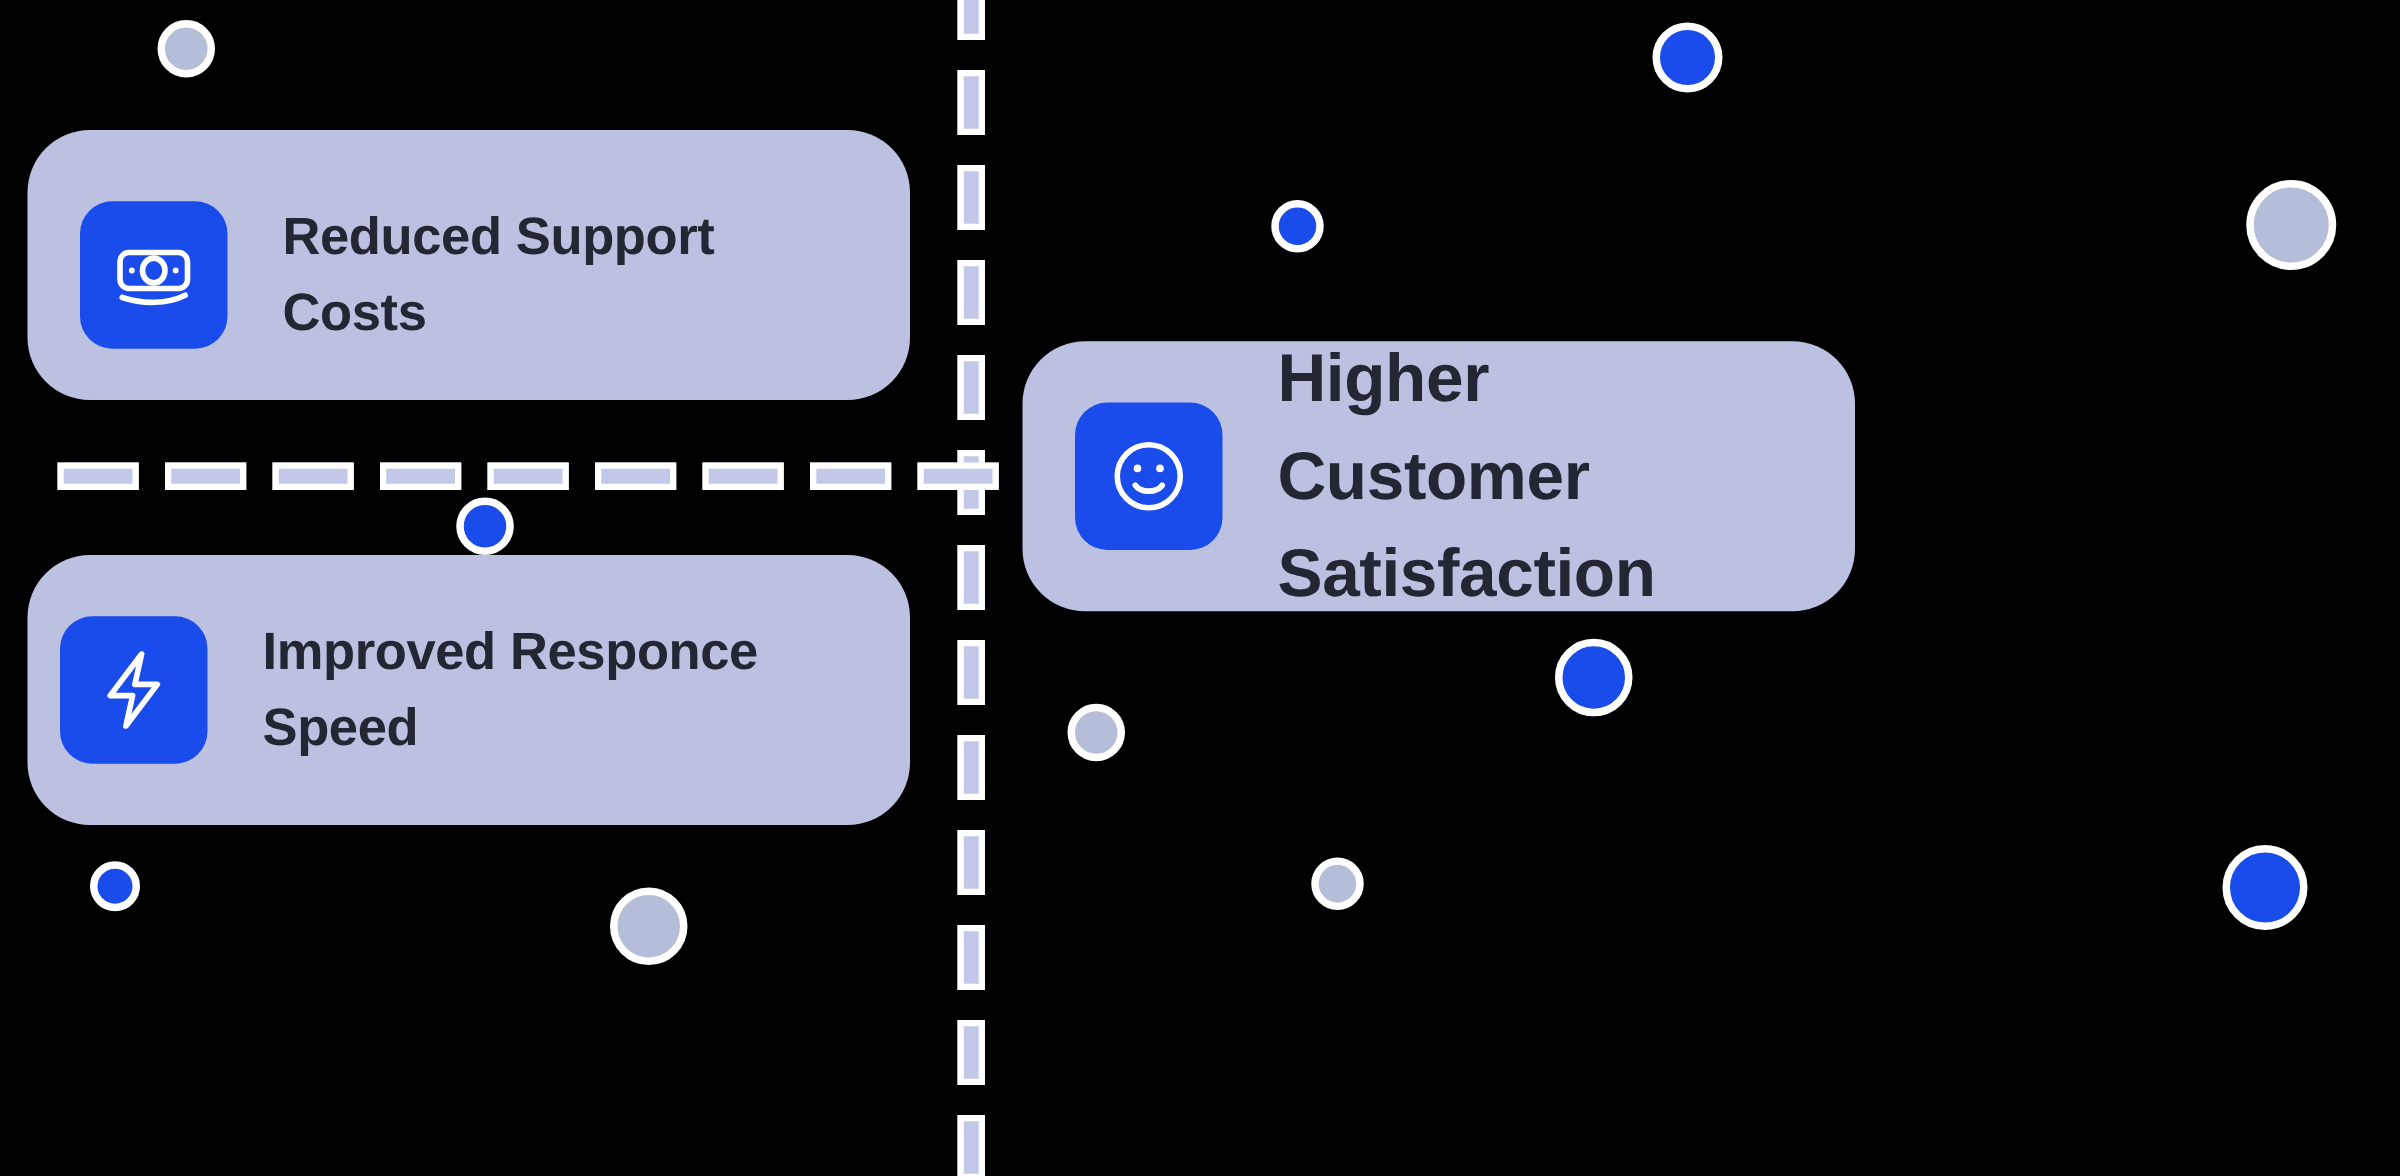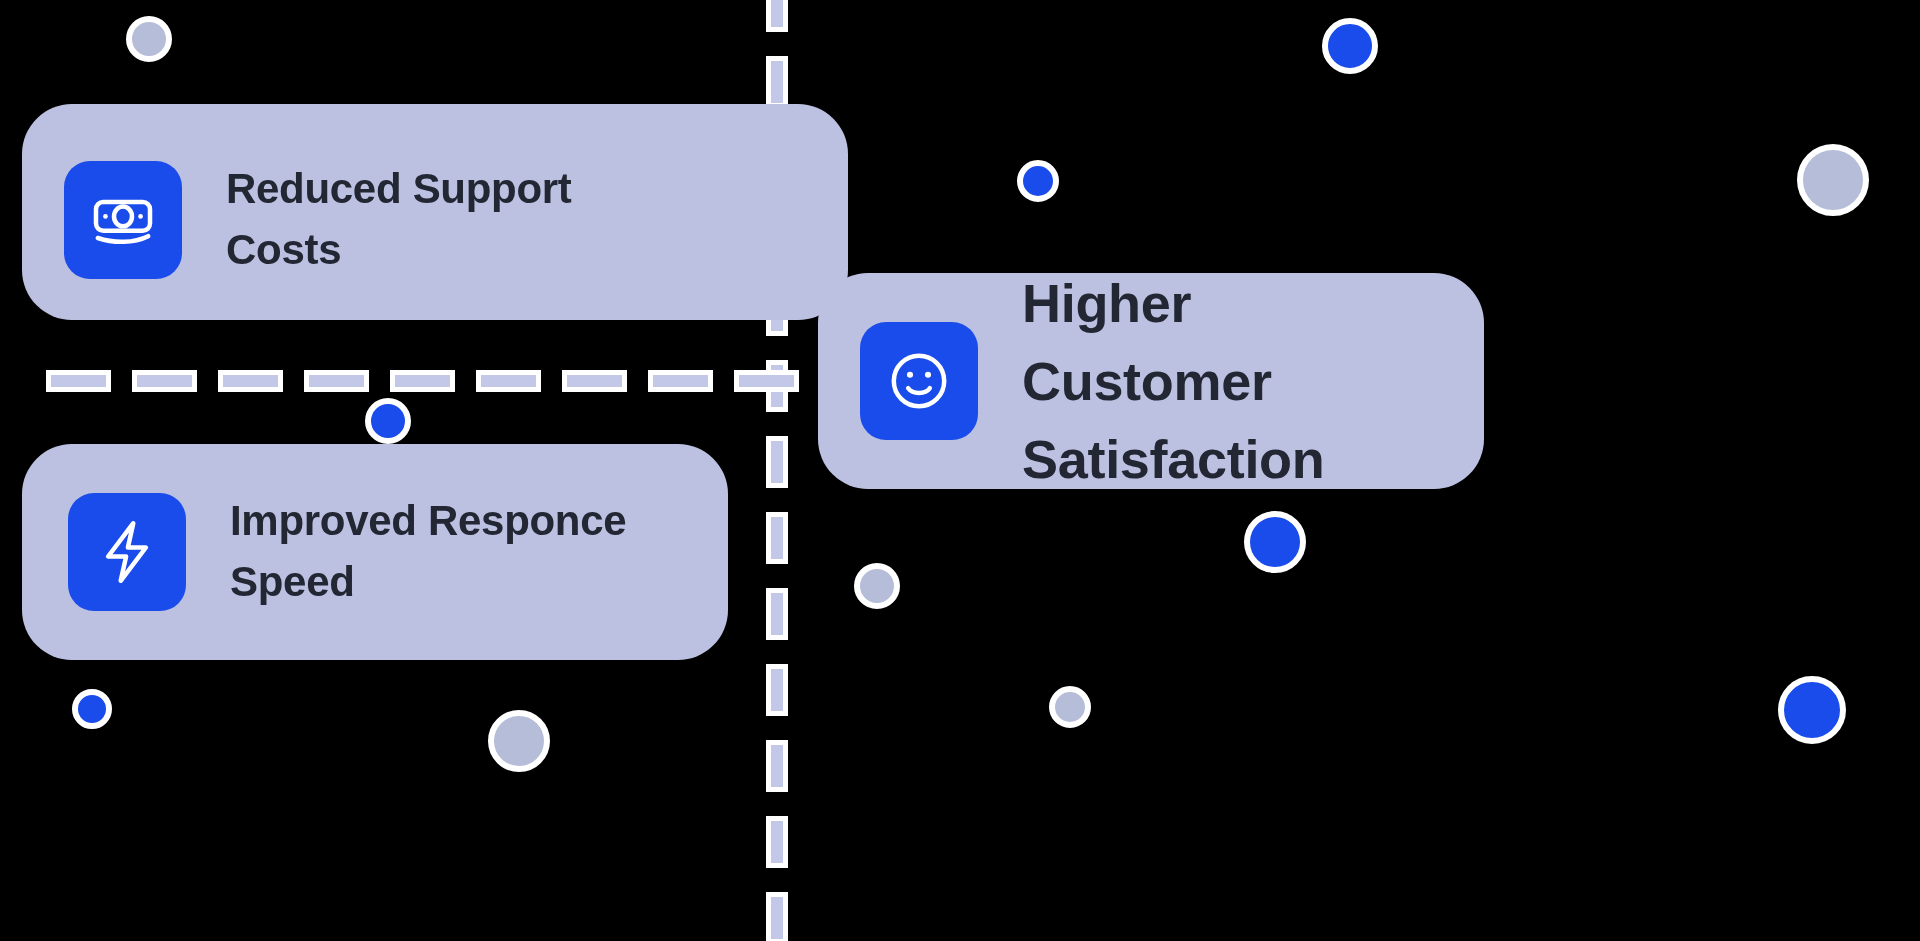--- a/index.html
+++ b/index.html
@@ -86,34 +86,34 @@
         <div class="dash" style="left: 304px; top: 370px; width: 55px; height: 12px; background: rgb(195, 200, 232);"></div>
         <div class="dash" style="left: 390px; top: 370px; width: 55px; height: 12px; background: rgb(195, 200, 232);"></div>
         <div class="dash" style="left: 476px; top: 370px; width: 55px; height: 12px; background: rgb(195, 200, 232);"></div>
         <div class="dash" style="left: 562px; top: 370px; width: 55px; height: 12px; background: rgb(195, 200, 232);"></div>
         <div class="dash" style="left: 648px; top: 370px; width: 55px; height: 12px; background: rgb(195, 200, 232);"></div>
         <div class="dash" style="left: 734px; top: 370px; width: 55px; height: 12px; background: rgb(195, 200, 232);"></div>
       </div>
     </div>
 
   <div id="card-layer">
-      <div class="card" style="left: 22px; top: 104px; width: 826px; height: 216px; background: rgb(188, 193, 226); padding: 16px 40px 0px 42px;">
+      <div class="card" style="left: 22px; top: 104px; width: 706px; height: 216px; background: rgb(188, 193, 226); padding: 16px 40px 0px 42px;">
         <div class="icon-tile" style="width: 118px; height: 118px; background: rgb(26, 75, 235);">
           <svg viewBox="0 0 80 80" width="72" height="72">
             <rect x="10" y="20" width="60" height="32" rx="8" stroke="#ffffff" stroke-width="5" fill="none" stroke-linecap="round" stroke-linejoin="round"></rect>
             <ellipse cx="40" cy="36" rx="10" ry="11" stroke="#ffffff" stroke-width="5" fill="none" stroke-linecap="round" stroke-linejoin="round"></ellipse>
             <circle cx="20.5" cy="36" r="2.6" fill="#ffffff"></circle>
             <circle cx="59.5" cy="36" r="2.6" fill="#ffffff"></circle>
             <path d="M12 60 C30 66 52 66 68 58" stroke="#ffffff" stroke-width="5" fill="none" stroke-linecap="round" stroke-linejoin="round"></path>
           </svg>
         </div>
         <div class="card-title" style="margin-left: 44px; font-size: 42px; color: rgb(34, 39, 51);">Reduced Support
 Costs</div>
       </div>
-      <div class="card" style="left: 22px; top: 444px; width: 706px; height: 216px; background: rgb(188, 193, 226); padding: 0px 40px 0px 46px;">
+      <div class="card" style="left: 22px; top: 444px; width: 706px; height: 216px; background: rgb(188, 193, 226); padding: 0px 40px 0px 26px;">
         <div class="icon-tile" style="width: 118px; height: 118px; background: rgb(26, 75, 235);">
           <svg viewBox="0 0 80 80" width="72" height="72">
             <path d="M47 8 L19 45 L39 45 L33 72 L61 35 L41 35 Z" stroke="#ffffff" stroke-width="5" fill="none" stroke-linecap="round" stroke-linejoin="round"></path>
           </svg>
         </div>
         <div class="card-title" style="margin-left: 44px; font-size: 42px; color: rgb(34, 39, 51);">Improved Responce
 Speed</div>
       </div>
       <div class="card" style="left: 818px; top: 273px; width: 666px; height: 216px; background: rgb(188, 193, 226); padding: 0px 40px 0px 42px;">
         <div class="icon-tile" style="width: 118px; height: 118px; background: rgb(26, 75, 235);">

